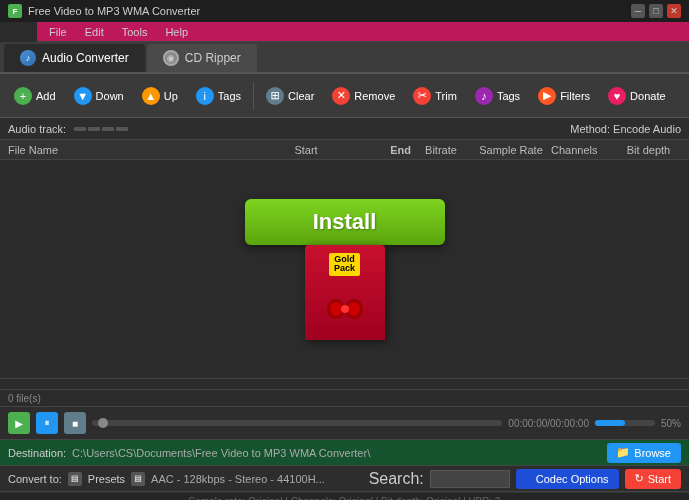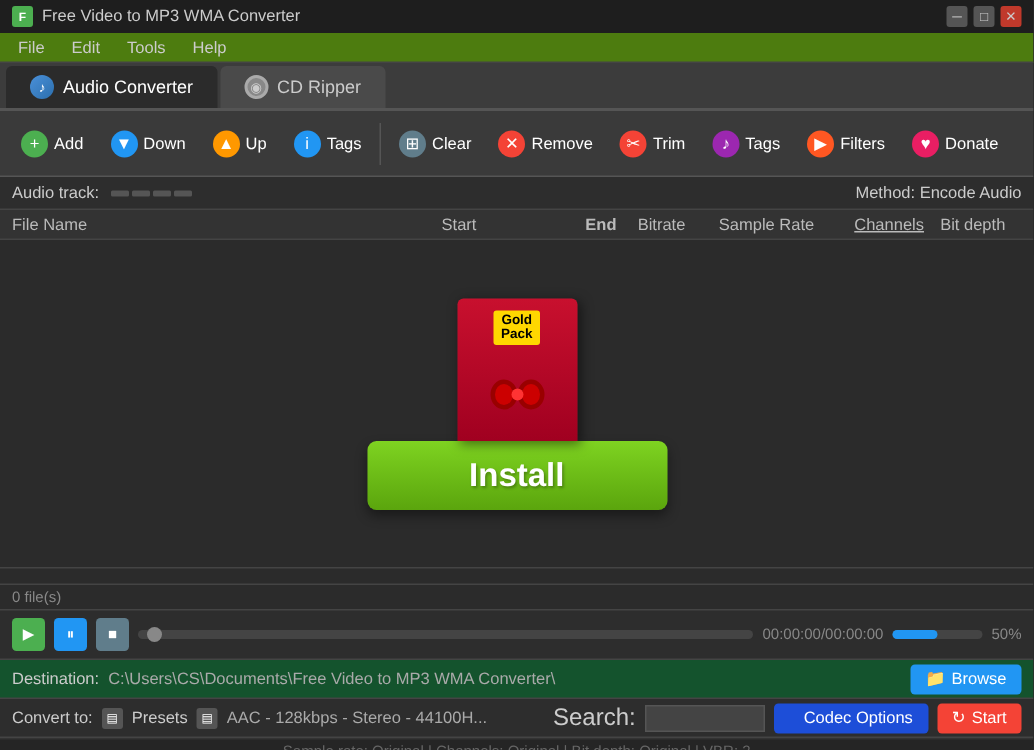--- a/index.html
+++ b/index.html
@@ -47,27 +47,28 @@
       background: #555;
       border-radius: 2px;
       cursor: pointer;
       display: flex; align-items: center; justify-content: center;
       font-size: 9px; color: #ccc;
     }
     .win-btn.close { background: #c0392b; }
 
     
     #menu-bar {
-      background: #4d7c0f;
+      background: #be185d;
       height: 20px;
       display: flex;
       align-items: center;
       padding: 0 4px;
       gap: 2px;
       border-bottom: 1px solid #444;
+      margin-left: 37px;
     }
     .menu-item {
       padding: 2px 8px;
       font-size: 11px;
       color: #ccc;
       cursor: pointer;
     }
 
     
     #tab-bar {
@@ -173,21 +174,21 @@
       padding: 0 8px;
       border-bottom: 1px solid #444;
       color: #bbb;
       font-size: 11px;
     }
     .col-filename { flex: 1; }
     .col-start { width: 70px; text-align: center; }
     .col-end { width: 70px; text-align: right; font-weight: bold; }
     .col-bitrate { width: 60px; text-align: center; }
     .col-samplerate { width: 80px; text-align: center; }
-    .col-channels { width: 65px; text-align: right; text-decoration: underline; }
+    .col-channels { width: 65px; text-align: left; }
     .col-bitdepth { width: 65px; text-align: center; }
 
     
     #main-area {
       background: #2b2b2b;
       height: 218px;
       display: flex;
       align-items: center;
       justify-content: center;
       position: relative;
@@ -508,29 +509,29 @@
   <span class="col-start">Start</span>
   <span class="col-end">End</span>
   <span class="col-bitrate">Bitrate</span>
   <span class="col-samplerate">Sample Rate</span>
   <span class="col-channels">Channels</span>
   <span class="col-bitdepth">Bit depth</span>
 </div>
 
 <div id="main-area">
   <div id="install-popup">
+    <div id="install-btn">Install</div>
     <div id="gold-pack-box">
       <div id="gold-pack-label">Gold<br>Pack</div>
       <div id="bow">
         <div class="bow-left"></div>
         <div class="bow-center"></div>
         <div class="bow-right"></div>
       </div>
     </div>
-    <div id="install-btn">Install</div>
   </div>
 </div>
 
 <div id="scroll-area"></div>
 
 <div id="file-count-bar">
   <span>0 file(s)</span>
 </div>
 
 <div id="player-bar">

